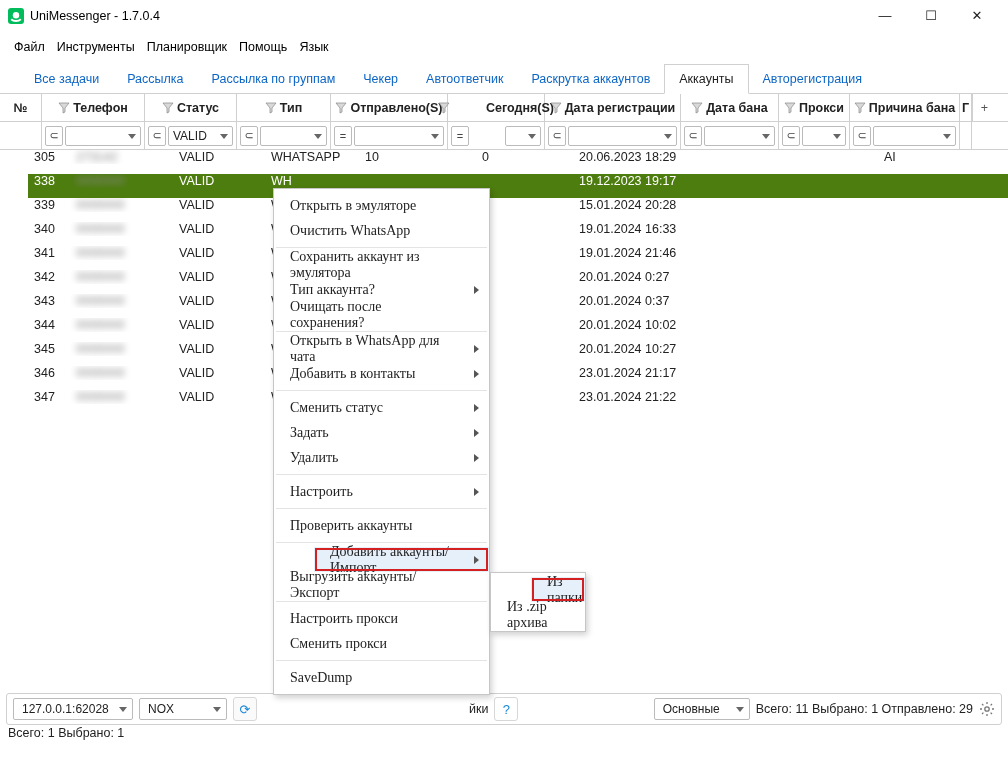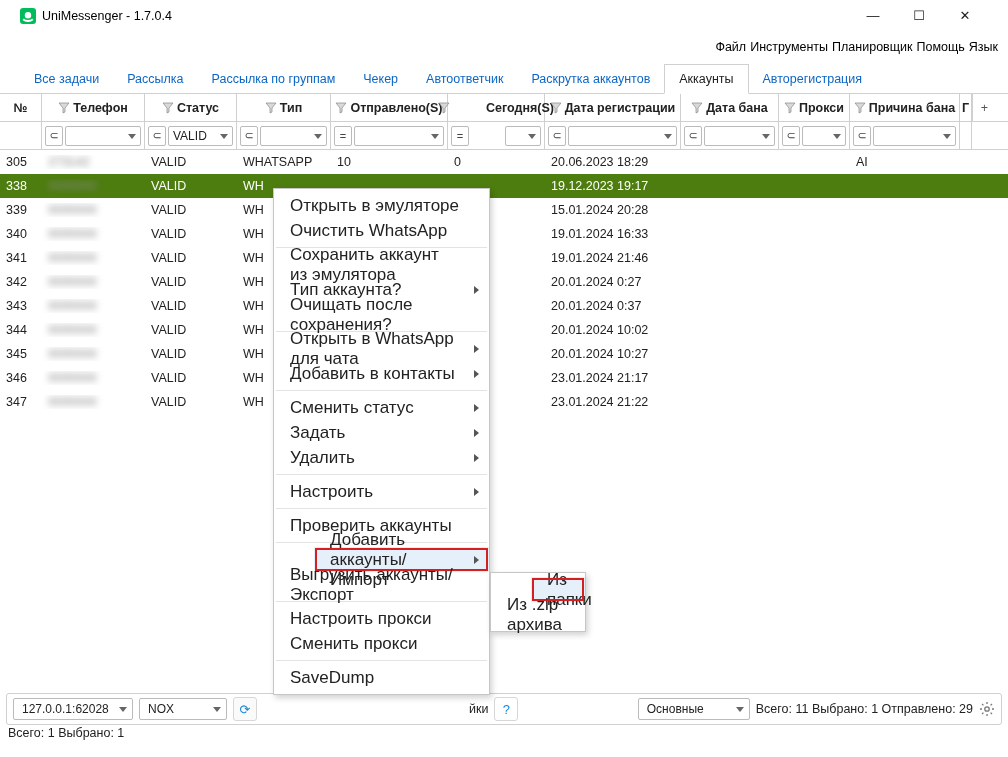--- a/index.html
+++ b/index.html
@@ -1,38 +1,38 @@
 <!DOCTYPE html>
 <html><head>
 <meta charset="utf-8">
 <style>
   * { box-sizing: border-box; font-family: 'Segoe UI', Tahoma, sans-serif; }
   body { margin:0; width:1008px; height:757px; background:#fff; font-size:12.5px; color:#222; overflow:hidden; position:relative; }
-  .titlebar { height:32px; display:flex; align-items:center; padding:0 20px; border-bottom:1px solid transparent; }
+  .titlebar { height:32px; display:flex; align-items:center; padding:0 8px; border-bottom:1px solid transparent; }
   .app-icon { width:16px; height:16px; background:#00bc5a; border-radius:3px; margin-right:6px; display:flex; align-items:center; justify-content:center; color:#fff; font-size:11px; }
   .title-text { font-size:12.5px; color:#000; flex:1; }
   .win-buttons { display:flex; gap:0; margin-left:auto; }
   .win-btn { width:46px; height:32px; display:flex; align-items:center; justify-content:center; font-size:13px; }
-  .menubar { height:30px; display:flex; align-items:center; padding:0 10px 0 14px; border-bottom:1px solid transparent; gap:4px;justify-content:flex-end; }
+  .menubar { height:30px; display:flex; align-items:center; padding:0 10px 0 14px; border-bottom:1px solid transparent; gap:12px; }
   .menu-item { font-size:12.5px; color:#000; }
   .tabbar { height:32px; display:flex; align-items:flex-end; padding:0 8px 0 20px; gap:0; border-bottom:1px solid #d0d0d0; }
   .tab { padding:7px 14px 7px 14px; color:#0d66c5; font-size:12.5px; cursor:pointer; }
   .tab.active { border:1px solid #d0d0d0; border-bottom:1px solid #fff; color:#222; position:relative; bottom:-1px; background:#fff; }
   .grid-header-row { display:flex; height:28px; border-bottom:1px solid #d0d0d0; }
   .add-cell { width:24px; border-left:1px solid #d0d0d0; display:flex; align-items:center; justify-content:center; color:#555; }
   .grid-col-head { border-right:1px solid #d0d0d0; display:flex; align-items:center; justify-content:center; gap:3px; font-weight:600; font-size:12.5px; color:#222; }
   .funnel { width:12px; height:12px; display:inline-block; }
   .funnel svg { width:12px; height:12px; }
   .grid-filter-row { display:flex; height:28px; border-bottom:1px solid #d0d0d0; }
   .filter-cell { border-right:1px solid #d0d0d0; display:flex; align-items:center; padding:2px 3px; gap:2px; }
   .op-btn { width:18px; height:20px; border:1px solid #bbb; background:#fff; display:flex; align-items:center; justify-content:center; font-size:11px; color:#444; border-radius:2px; }
   .filter-drop { flex:1; height:20px; border:1px solid #bbb; background:#fff; display:flex; align-items:center; padding:0 4px; font-size:12px; border-radius:2px; position:relative; }
   .filter-drop::after { content:""; position:absolute; right:4px; top:7px; border-left:4px solid transparent; border-right:4px solid transparent; border-top:5px solid #666; }
   .grid-body { }
-  .grid-row { display:flex; height:24px; align-items:center; }
+  .grid-row { display:flex; height:24px; align-items:flex-start;margin-left:28px; }
   .grid-row.selected { background:#4d7c0f; color:#fff; }
   .cell { border-right:1px solid transparent; padding:0 6px; font-size:12.5px; overflow:hidden; white-space:nowrap; }
   .phone-blur { filter: blur(3px); color:#888; display:inline-block; }
   .col-no     { width:42px; }
   .col-phone  { width:103px; }
   .col-status { width:92px; }
   .col-type   { width:94px; }
   .col-sent   { width:117px; }
   .col-today  { width:97px;gap:36px; }
   .col-reg    { width:136px; }
@@ -45,21 +45,21 @@
   .tb-combo { height:22px; border:1px solid #bbb; background:#fff; border-radius:2px; display:flex; align-items:center; padding:0 18px 0 8px; font-size:12px; position:relative; }
   .tb-combo::after{ content:""; position:absolute; right:5px; top:8px; border-left:4px solid transparent; border-right:4px solid transparent; border-top:5px solid #666; }
   .tb-btn { width:24px; height:24px; border:1px solid #d7d7d7; border-radius:3px; display:flex; align-items:center; justify-content:center; background:#fafafa; color:#1887d9; font-size:13px; }
   .tb-text { font-size:12.5px; color:#222; }
   .gear { width:16px; height:16px; }
 
   .statusbar { position:absolute; left:8px; bottom:14px; height:20px; font-size:12.5px; color:#222; display:flex; align-items:center; }
 
   
   .ctxmenu { position:absolute; background:#fff; border:1px solid #c6c6c6; box-shadow:2px 3px 6px rgba(0,0,0,0.18); padding:4px 0; z-index:10; }
-  .ctx-item { height:25px; display:flex; align-items:center; padding:0 30px 0 16px; font-size:17px; color:#222; cursor:default; position:relative; }
+  .ctx-item { height:25px; display:flex; align-items:center; padding:0 30px 0 16px; font-size:14px; color:#222; cursor:default; position:relative;font-family:Liberation Serif, serif; }
   .ctx-item.has-sub::after { content:""; position:absolute; right:10px; top:9px; border-top:4px solid transparent; border-bottom:4px solid transparent; border-left:5px solid #555; }
   .ctx-sep { height:1px; background:#e3e3e3; margin:4px 2px; }
   .ctx-item.highlight { background:#e6f0fa; }
   .ctx-item.boxed { outline:2.5px solid #d42020; outline-offset:-3px;margin-left:40px; }
 
 </style>
 </head>
 <body>
 
 <div class="titlebar">
@@ -382,21 +382,21 @@
   <div class="tb-combo" style="width:88px">NOX</div>
   <div class="tb-btn">
       <span>⟳</span>
     </div>
   <div style="width:230px"></div>
   <span class="tb-text" style="margin-left:-30px">йки</span>
   <div class="tb-btn" style="background:#fff">
       <span>?</span>
     </div>
   <div style="flex:1"></div>
-  <div class="tb-combo" style="width:112px">Основные</div>
+  <div class="tb-combo" style="width:96px">Основные</div>
   <span class="tb-text">Всего: 11 Выбрано: 1 Отправлено: 29</span>
   <span class="gear"><svg viewBox="0 0 16 16">
         <circle cx="8" cy="8" r="2.2" fill="none" stroke="#777" stroke-width="1.3"></circle>
         <g stroke="#777" stroke-width="1.3">
           <line x1="8" y1="1" x2="8" y2="3"></line>
           <line x1="8" y1="13" x2="8" y2="15"></line>
           <line x1="1" y1="8" x2="3" y2="8"></line>
           <line x1="13" y1="8" x2="15" y2="8"></line>
           <line x1="3" y1="3" x2="4.4" y2="4.4"></line>
           <line x1="11.6" y1="11.6" x2="13" y2="13"></line>

